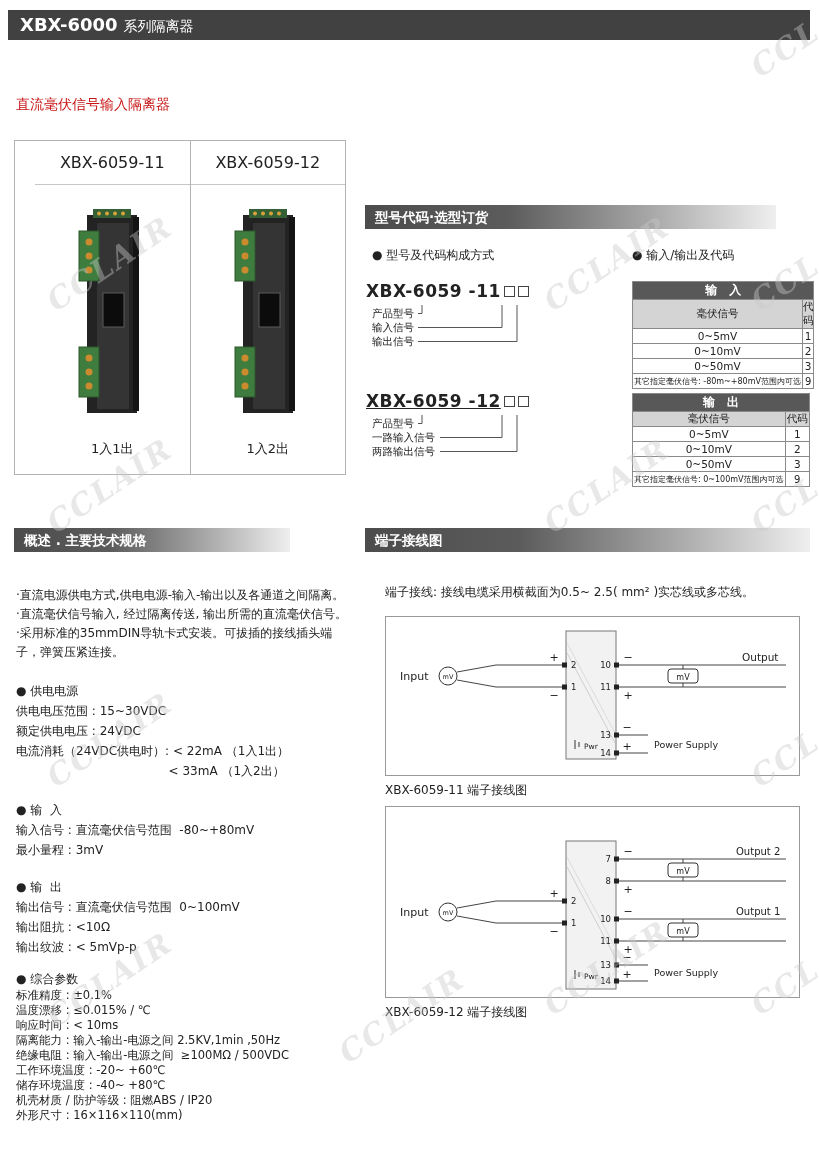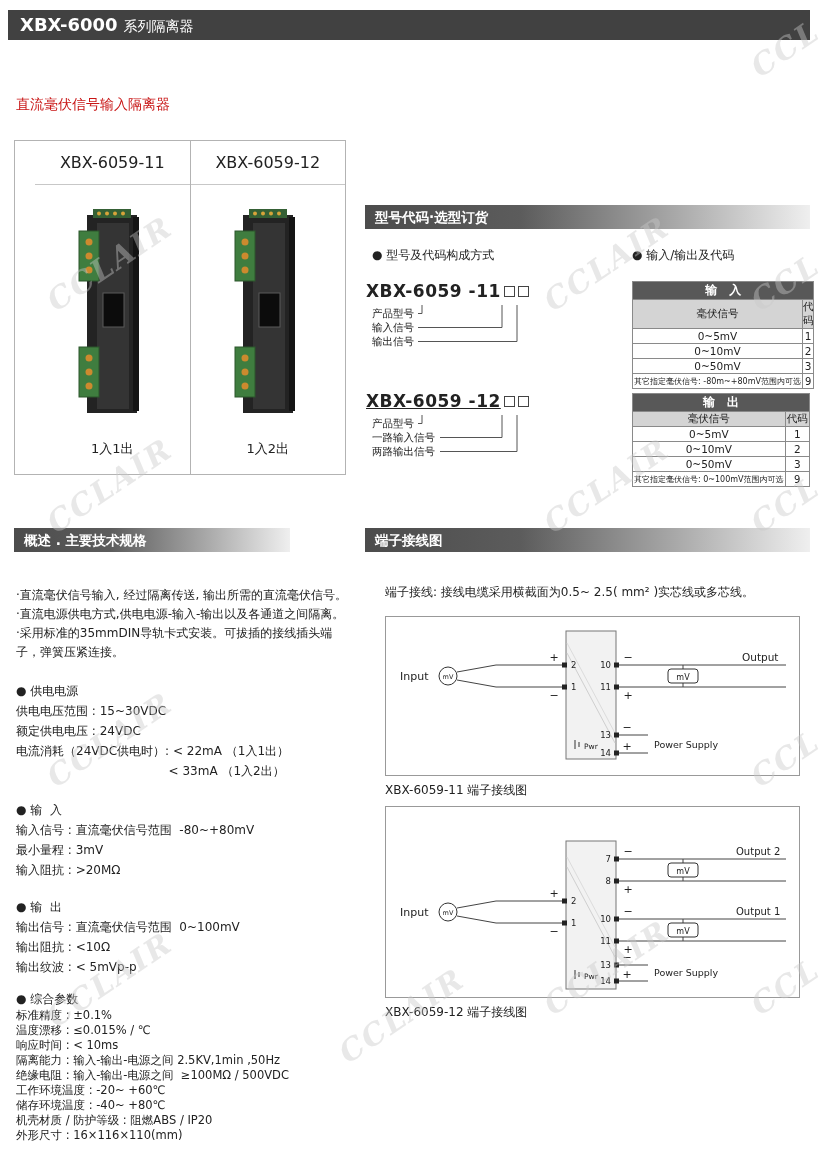--- a/index.html
+++ b/index.html
@@ -24,21 +24,21 @@
                    border:1px solid #b3b3b3; display:flex; background:#fff;padding-left:20px; }
   .p-col { flex:1; display:flex; flex-direction:column; align-items:center; }
   .p-col + .p-col { border-left:1px solid #b3b3b3; }
   .p-model { width:100%; height:44px; line-height:44px; text-align:center; font-size:16px; border-bottom:1px solid #c7c7c7; }
   .p-img { flex:1; display:flex; align-items:center; justify-content:center; }
   .p-caption { height:34px; font-size:13px; }
 
   
   .sec-bar { position:absolute; height:24px; line-height:24px; padding-left:10px; font-size:13.5px; font-weight:bold;
              color:#fff; background:linear-gradient(90deg,#4c4c4c 0%,#5c5c5c 35%,#a9a9a9 70%,#efefef 100%); }
-  #sec-ordering { left:365px; top:205px; width:445px; }
+  #sec-ordering { left:365px; top:205px; width:411px; }
   #sec-specs    { left:14px;  top:528px; width:276px; }
   #sec-wiring   { left:365px; top:528px; width:445px; }
 
   .bullet-line { position:absolute; font-size:12px; color:#222; white-space:pre; }
 
   
   .model-block { position:absolute; width:240px; }
   .code-line { display:flex; align-items:center; }
   .code-text { font-size:17px; font-weight:bold; letter-spacing:.5px; white-space:pre; }
   .code-box { display:inline-block; width:11px; height:11px; border:1px solid #444; margin-left:3px; background:#fff; }
@@ -251,36 +251,35 @@
       <tr class="tbl-footer">
         <td>其它指定毫伏信号: 0~100mV范围内可选</td>
         <td>9</td>
       </tr>
     </tbody>
   </table>
 
   <div class="sec-bar" id="sec-specs">概述 . 主要技术规格</div>
   <div class="specs-body">
     <div class="spec-intro">
+      <div class="intro-line">·直流电源供电方式,供电电源-输入-输出以及各通道之间隔离。</div>
       <div class="intro-line">·直流毫伏信号输入, 经过隔离传送, 输出所需的直流毫伏信号。</div>
-      <div class="intro-line">·直流电源供电方式,供电电源-输入-输出以及各通道之间隔离。</div>
       <div class="intro-line">·采用标准的35mmDIN导轨卡式安装。可拔插的接线插头端子，弹簧压紧连接。</div>
     </div>
     <div class="spec-group g1">
       <div class="group-title">● 供电电源</div>
       <div class="spec-line">供电电压范围 : 15~30VDC</div>
       <div class="spec-line">额定供电电压 : 24VDC</div>
       <div class="spec-line">电流消耗（24VDC供电时）: &lt; 22mA （1入1出）</div>
       <div class="spec-line">                                        &lt; 33mA （1入2出）</div>
     </div>
     <div class="spec-group g2">
       <div class="group-title">● 输  入</div>
       <div class="spec-line">输入信号 : 直流毫伏信号范围  -80~+80mV</div>
       <div class="spec-line">最小量程 : 3mV</div>
-      <div class="spec-line">输入阻抗 : &gt;20MΩ</div>
     </div>
     <div class="spec-group g3">
       <div class="group-title">● 输  出</div>
       <div class="spec-line">输出信号 : 直流毫伏信号范围  0~100mV</div>
       <div class="spec-line">输出阻抗 : &lt;10Ω</div>
       <div class="spec-line">输出纹波 : &lt; 5mVp-p</div>
     </div>
     <div class="spec-group g4">
       <div class="group-title">● 综合参数</div>
       <div class="spec-line">标准精度 : ±0.1%</div>

